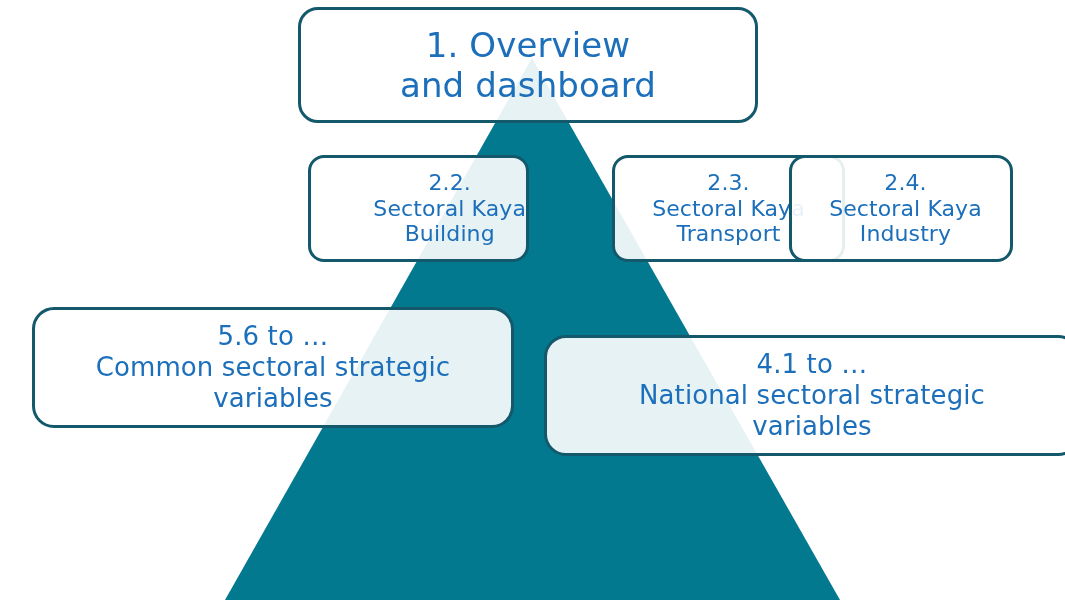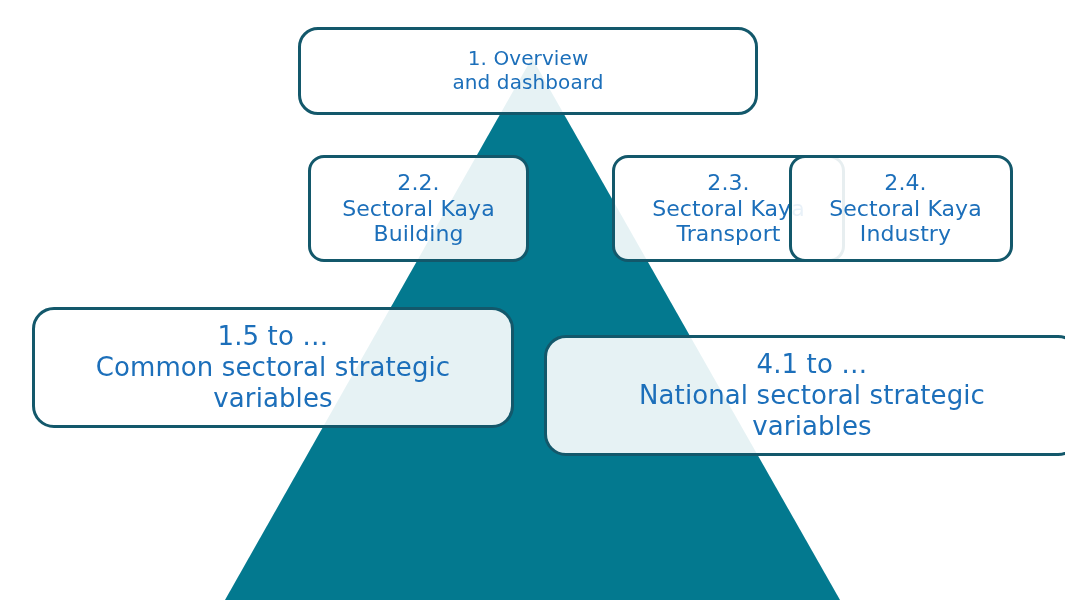--- a/index.html
+++ b/index.html
@@ -40,24 +40,23 @@
     letter-spacing: 0.1px;
   }
   
   .node.translucent {
     background: rgba(255, 255, 255, 0.90);
   }
 
   
   #node-overview {
     left: 298px;  top: 7px;
-    width: 460px; height: 88px;
-    font-size: 20px;
+    width: 460px; height: 116px;
+    font-size: 34px;
     border-radius: 20px;
-    margin-top: 20px;
   }
 
   
   .node.kaya {
     top: 155px;
     height: 107px;
     font-size: 22px;
     border-radius: 16px;
   }
   #node-kaya-power     { left: 52px;  width: 244px; }
@@ -94,40 +93,40 @@
     <polygon points="532,58 840,600 225,600" fill="#EDF3F5"></polygon>
     <polygon points="532,58 840,600 225,600" fill="#03798F"></polygon>
   </svg>
 
   <div class="node translucent" id="node-overview" style="border-color: rgb(19, 88, 107); color: rgb(28, 111, 186);">
     <span class="node-text">1. Overview
 and dashboard</span>
   </div>
 
 
-  <div class="node translucent kaya" id="node-kaya-building" style="border-color: rgb(19, 88, 107); color: rgb(28, 111, 186);">
+  <div class="node translucent kaya" id="node-kaya-building" style="border-color: rgb(19, 88, 107); color: rgb(28, 111, 186); justify-content: flex-end;">
     <span class="node-text">2.2.
 Sectoral Kaya
 Building</span>
   </div>
 
   <div class="node translucent kaya" id="node-kaya-transport" style="border-color: rgb(19, 88, 107); color: rgb(28, 111, 186);">
     <span class="node-text">2.3.
 Sectoral Kaya
 Transport</span>
   </div>
 
   <div class="node translucent kaya" id="node-kaya-industry" style="border-color: rgb(19, 88, 107); color: rgb(28, 111, 186);">
     <span class="node-text">2.4.
 Sectoral Kaya
 Industry</span>
   </div>
 
   <div class="node translucent strategic" id="node-common-vars" style="border-color: rgb(19, 88, 107); color: rgb(28, 111, 186);">
-    <span class="node-text">1.5 to …
+    <span class="node-text">5.6 to …
 Common sectoral strategic
 variables</span>
   </div>
 
   <div class="node translucent strategic" id="node-national-vars" style="border-color: rgb(19, 88, 107); color: rgb(28, 111, 186);">
     <span class="node-text">4.1 to …
 National sectoral strategic
 variables</span>
   </div>
 

